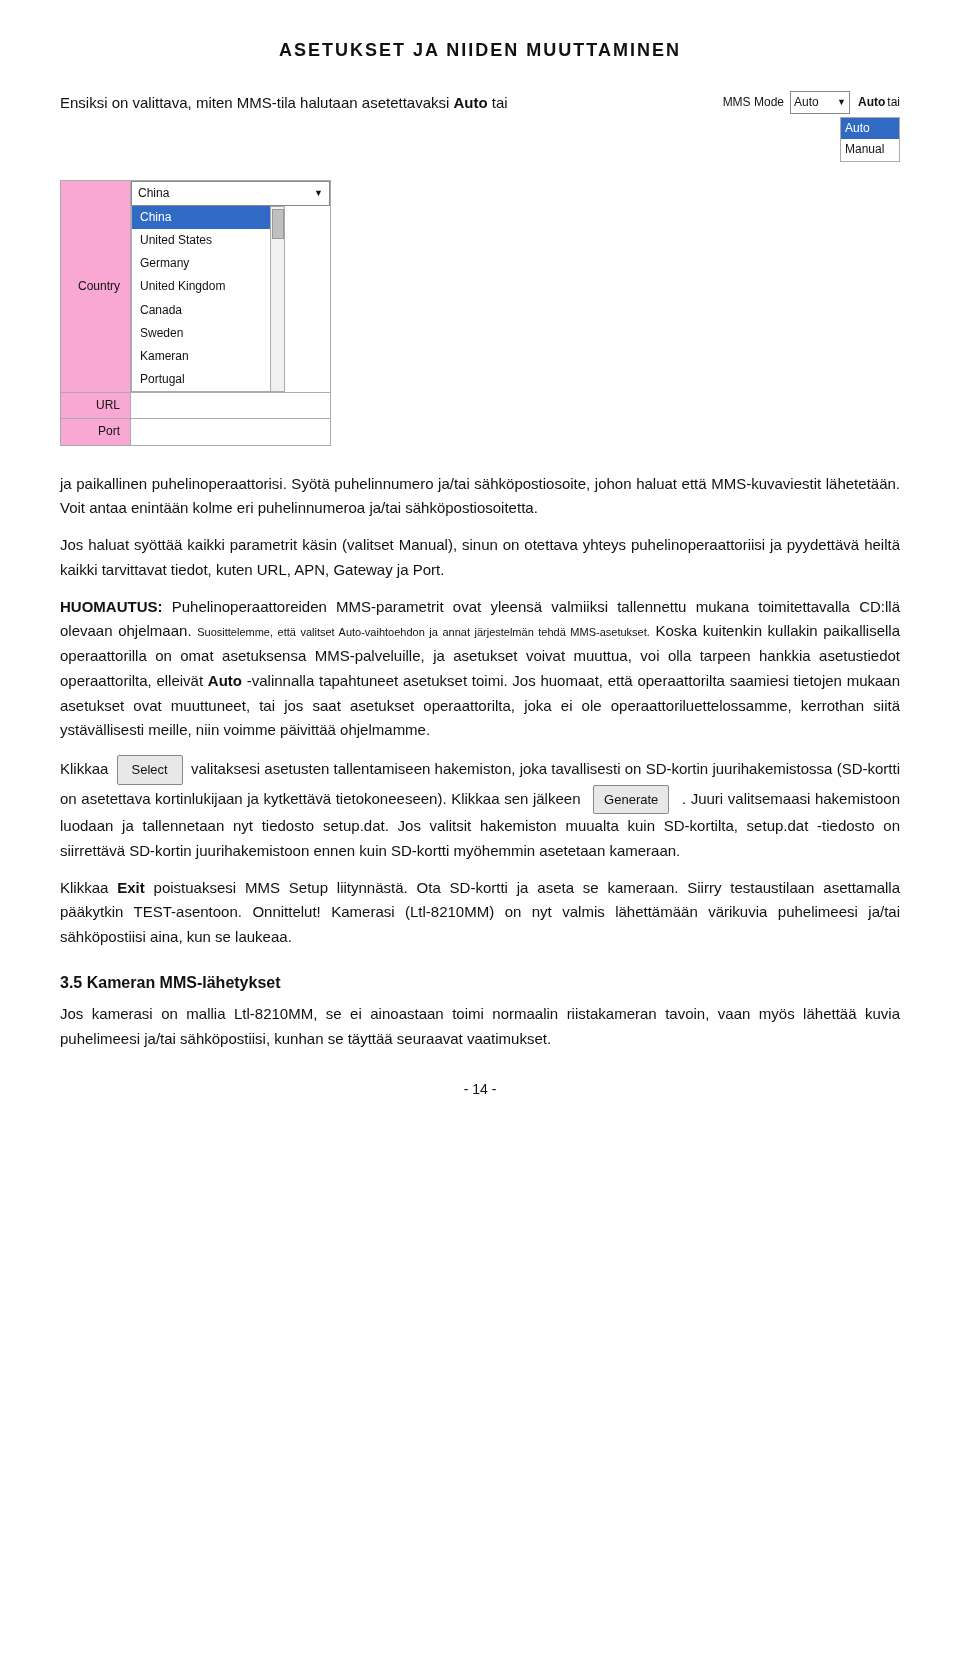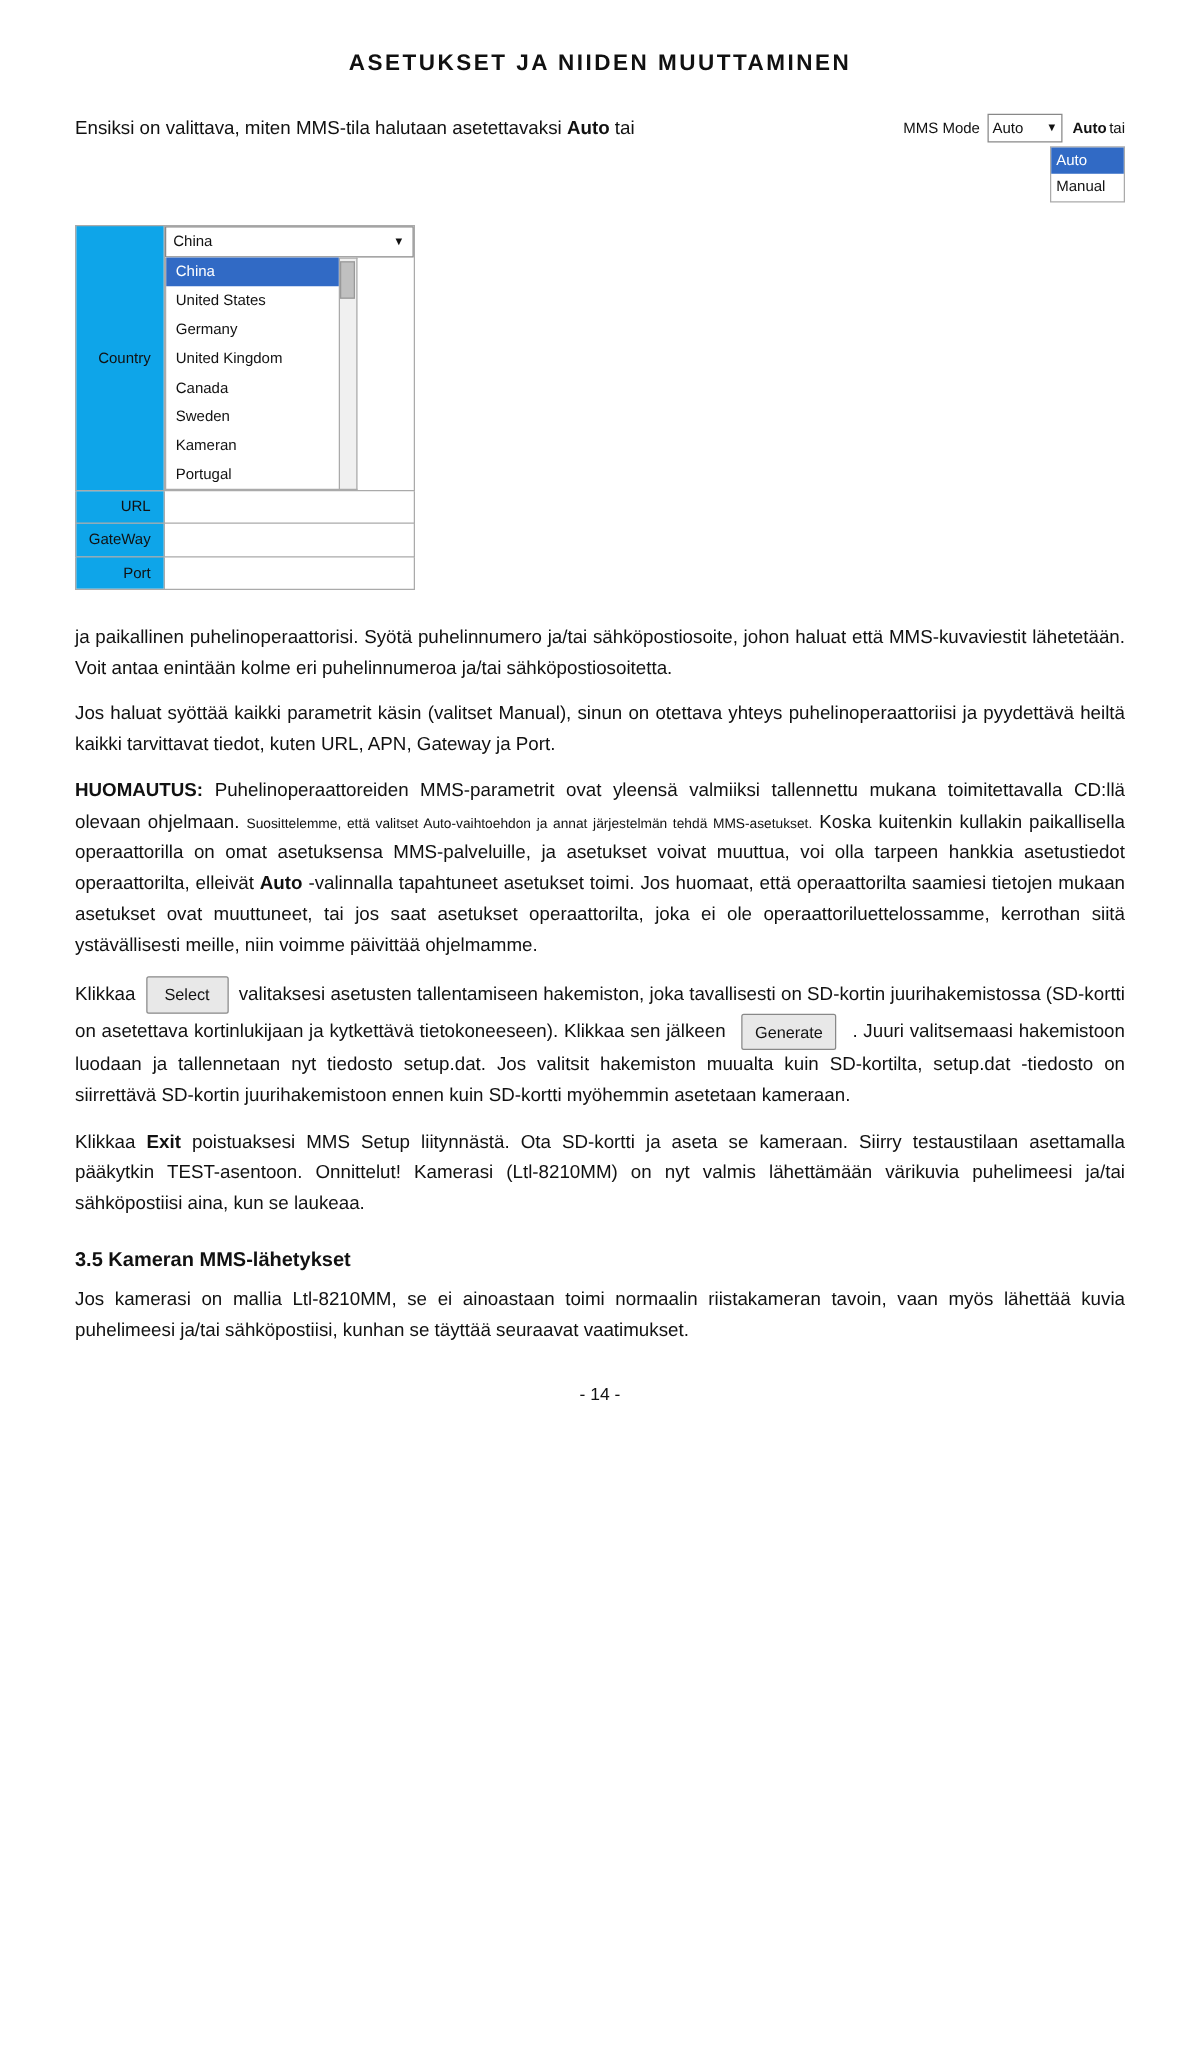--- a/index.html
+++ b/index.html
@@ -147,21 +147,21 @@
     .table-grid {
       border-collapse: collapse;
       font-size: 12px;
       margin: 8px 0;
     }
     .table-grid td {
       border: 1px solid #aaa;
       padding: 3px 10px;
     }
     .table-grid .field-name {
-      background: #0ea5e9;
+      background: #f9a8d4;
       text-align: right;
       min-width: 70px;
     }
     .table-grid .field-value {
       min-width: 200px;
     }
   </style>
 </head>
 <body>
 
@@ -224,24 +224,20 @@
                 </div>
               </div>
             </div>
           </td>
         </tr>
         <tr>
           <td class="field-name">URL</td>
           <td class="field-value"></td>
         </tr>
         <tr>
-          <td class="field-name">GateWay</td>
-          <td class="field-value"></td>
-        </tr>
-        <tr>
           <td class="field-name">Port</td>
           <td class="field-value"></td>
         </tr>
       </tbody>
         </table>
     </div>
   </div>
 </div>
 
 <p>ja paikallinen puhelinoperaattorisi. Syötä puhelinnumero ja/tai sähköpostiosoite, johon haluat että MMS-kuvaviestit lähetetään. Voit antaa enintään kolme eri puhelinnumeroa ja/tai sähköpostiosoitetta.</p>

